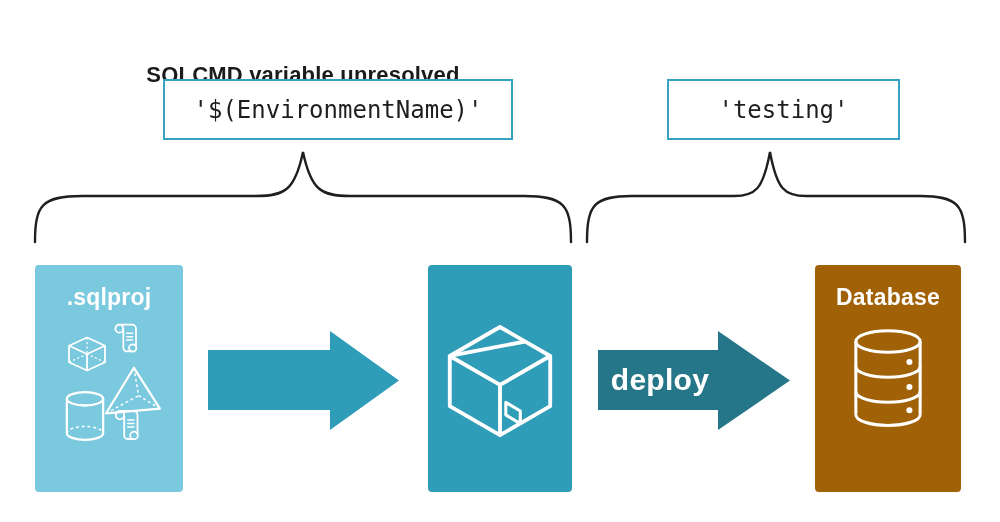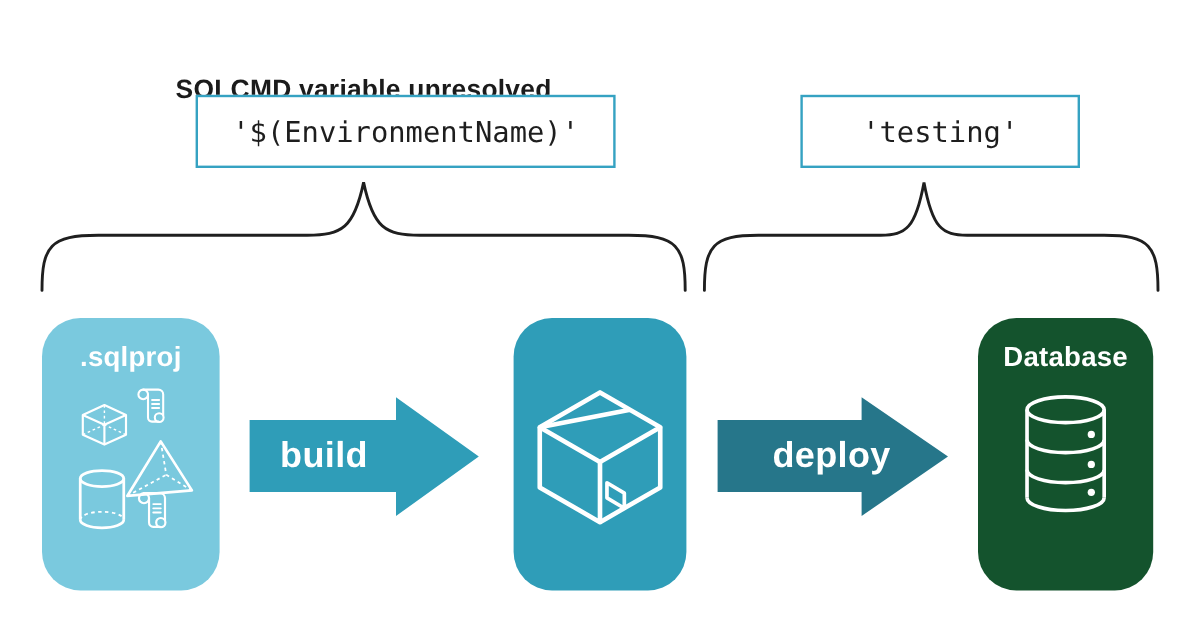--- a/index.html
+++ b/index.html
@@ -47,25 +47,25 @@
   .overlay-svg {
     position: absolute;
     left: 0; top: 0;
     width: 1000px; height: 522px;
   }
 
   .stage {
     position: absolute;
     top: 265px;
     height: 227px;
-    border-radius: 32px;
+    border-radius: 4px;
   }
   .stage-sqlproj  { left: 35px;  width: 148px; background: #7ac9de; }
   .stage-dacpac   { left: 428px; width: 144px; background: #2f9db8; }
-  .stage-database { left: 815px; width: 146px; background: #14532d; }
+  .stage-database { left: 815px; width: 146px; background: #a16207; }
 
   .stage-label {
     position: absolute;
     top: 19px;
     left: 0;
     width: 100%;
     text-align: center;
     font-size: 23px;
     font-weight: 700;
     color: #ffffff;
@@ -81,21 +81,21 @@
     top: 350px;
     display: flex;
     align-items: center;
     justify-content: center;
     font-size: 30px;
     font-weight: 700;
     color: #ffffff;
     letter-spacing: 0.3px;
   }
   .arrow-label-build  { left: 208px; width: 124px; }
-  .arrow-label-deploy { left: 598px; width: 124px; margin-left: 33px; }
+  .arrow-label-deploy { left: 598px; width: 124px; }
 </style>
 </head>
 <body>
 
 <div class="canvas">
 
   <div class="heading heading-left">SQLCMD variable unresolved</div>
 
   <div class="code-box code-box-left">'$(EnvironmentName)'</div>
   <div class="code-box code-box-right">'testing'</div>
@@ -104,21 +104,20 @@
 
     <path d="M 35 242 C 35 205 42 196 82 196 L 256 196 C 285 196 295 190 303 152 C 311 190 321 196 350 196 L 524 196 C 564 196 571 205 571 242" fill="none" stroke="#1f1f1f" stroke-width="2.4" stroke-linecap="round"></path>
 
     <path d="M 587 242 C 587 205 594 196 632 196 L 734 196 C 755 196 763 190 770 152 C 777 190 785 196 806 196 L 920 196 C 958 196 965 205 965 242" fill="none" stroke="#1f1f1f" stroke-width="2.4" stroke-linecap="round"></path>
 
     <polygon points="208,350 330,350 330,331 399,380.5 330,430 330,410 208,410" fill="#2f9db8"></polygon>
 
     <polygon points="598,350 718,350 718,331 790,380.5 718,430 718,410 598,410" fill="#26768a"></polygon>
   </svg>
 
-  <div class="arrow-label arrow-label-build">build</div>
   <div class="arrow-label arrow-label-deploy">deploy</div>
 
   <div class="stage stage-sqlproj">
     <div class="stage-label">.sqlproj</div>
 
     <div class="icon" style="left:31px; top:69px; width:42px; height:40px;">
       <svg viewBox="0 0 56 50" fill="none" stroke="#ffffff" stroke-width="2.4" stroke-linejoin="round">
         <path d="M28 3 L52 14 L52 36 L28 47 L4 36 L4 14 Z"></path>
         <path d="M4 14 L28 25 L52 14 M28 25 V47"></path>
         <path d="M28 3 V25 M4 36 L28 25 M52 36 L28 25" stroke-width="1.6" stroke-dasharray="3 3"></path>

